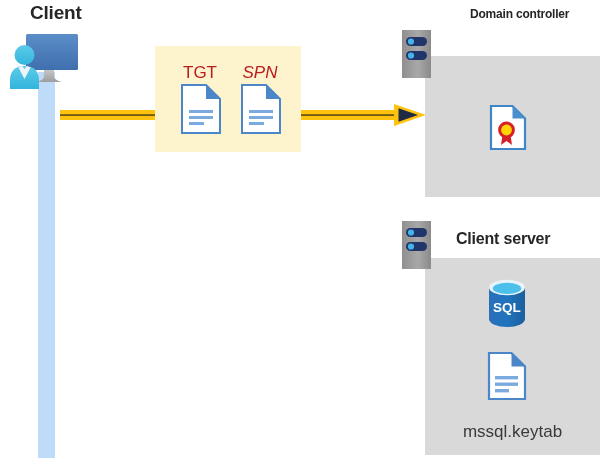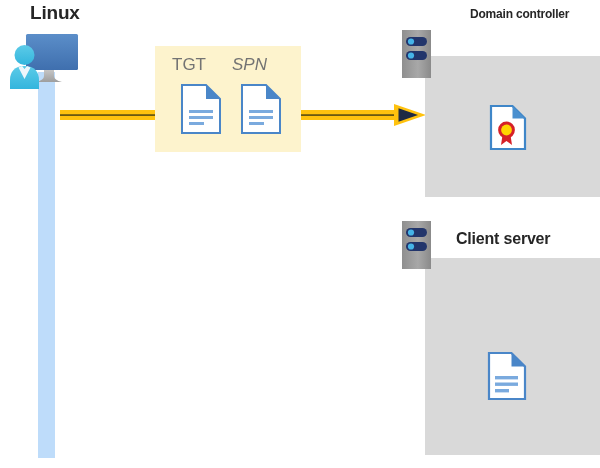--- a/index.html
+++ b/index.html
@@ -51,23 +51,24 @@
   }
 
   
   #msg-box {
     left: 155px; top: 46px;
     width: 146px; height: 106px;
     background: #fdf3cd;
   }
   .doc-label {
     font-size: 17px;
-    color: #737373;
-    text-align: left;
+    color: #b91c1c;
+    text-align: center;
     width: 56px;
+    margin-top: 8px;
   }
   #tgt-label { left: 172px; top: 55px; }
   #spn-label { left: 232px; top: 55px; font-style: italic; }
 
   #tgt-doc { left: 181px; top: 84px; width: 40px; height: 50px; }
   #spn-doc { left: 241px; top: 84px; width: 40px; height: 50px; }
 
   
   #arrow { left: 60px; top: 104px; width: 367px; height: 26px; }
 
@@ -138,21 +139,21 @@
       <rect x="20" y="7" width="52" height="36" rx="1.5" fill="url(#monGrad)"></rect>
 
       <circle cx="18.5" cy="28" r="10" fill="url(#personGrad)"></circle>
 
       <path d="M18.5 39 c-10 0 -14.5 6 -14.5 14 v9 h29 v-9 c0 -8 -4.5 -14 -14.5 -14 z" fill="url(#personGrad)"></path>
 
       <path d="M12.5 40.5 L18.5 52 L24.5 40.5 L21 39 L18.5 42 L16 39 z" fill="#eef6fb"></path>
     </svg>
   </div>
 
-  <div class="abs label-bold" id="client-title">Linux</div>
+  <div class="abs label-bold" id="client-title">Client</div>
 
   <div class="abs" id="arrow">
     <svg width="367" height="26" viewBox="0 0 367 26">
 
       <rect x="0" y="6" width="340" height="10" fill="#ffc20e"></rect>
       <rect x="0" y="10.2" width="340" height="1.8" fill="#6b5a12"></rect>
 
       <path d="M334 0 L366 11 L334 22 Z" fill="#ffc20e"></path>
 
       <path d="M338.5 4.2 L358 11 L338.5 17.8 Z" fill="#1f2a44"></path>
@@ -229,27 +230,43 @@
       <rect x="0" y="0" width="29" height="48" fill="url(#srvGrad1)"></rect>
       <rect x="4" y="7" width="21" height="9" rx="4.5" fill="#22356b"></rect>
       <circle cx="9" cy="11.5" r="3.1" fill="#45b4e8"></circle>
       <rect x="4" y="21" width="21" height="9" rx="4.5" fill="#22356b"></rect>
       <circle cx="9" cy="25.5" r="3.1" fill="#45b4e8"></circle>
     </svg>
   </div>
 
   <div class="abs label-bold" id="ls-title">Client server</div>
 
+  <div class="abs" id="sql-icon">
+    <svg width="40" height="48" viewBox="0 0 40 48">
+      <defs>
+        <linearGradient id="cylGrad" x1="0" y1="0" x2="1" y2="0">
+          <stop offset="0%" stop-color="#2a6fba"></stop>
+          <stop offset="50%" stop-color="#2074bd"></stop>
+          <stop offset="100%" stop-color="#1b5f9e"></stop>
+        </linearGradient>
+      </defs>
+      <path d="M2 8 h36 v32 a18 8 0 0 1 -36 0 z" fill="url(#cylGrad)"></path>
+      <ellipse cx="20" cy="8.5" rx="18" ry="7.8" fill="#e8f3fa"></ellipse>
+      <ellipse cx="20" cy="9.4" rx="14.2" ry="5.6" fill="#4cc0ea"></ellipse>
+      <text x="20" y="33" text-anchor="middle" font-family="'Liberation Sans', sans-serif" font-size="13.5" font-weight="bold" fill="#ffffff">SQL</text>
+    </svg>
+  </div>
 
   <div class="abs" id="keytab-icon">
     <svg width="38" height="48" viewBox="0 0 38 48">
       <path d="M1 1 h22.5 l13.5 13.5 v32.5 h-36 z" fill="#ffffff" stroke="#4a86c8" stroke-width="2.2"></path>
       <path d="M23.5 1 l13.5 13.5 h-13.5 z" fill="#4a86c8"></path>
       <g fill="#7aaade">
         <rect x="7" y="24" width="23" height="3.4"></rect>
         <rect x="7" y="30.5" width="23" height="3.4"></rect>
         <rect x="7" y="37" width="14" height="3.4"></rect>
       </g>
     </svg>
   </div>
 
+  <div class="abs label-reg" id="keytab-label">mssql.keytab</div>
 
 </div>
 
 </body></html>

